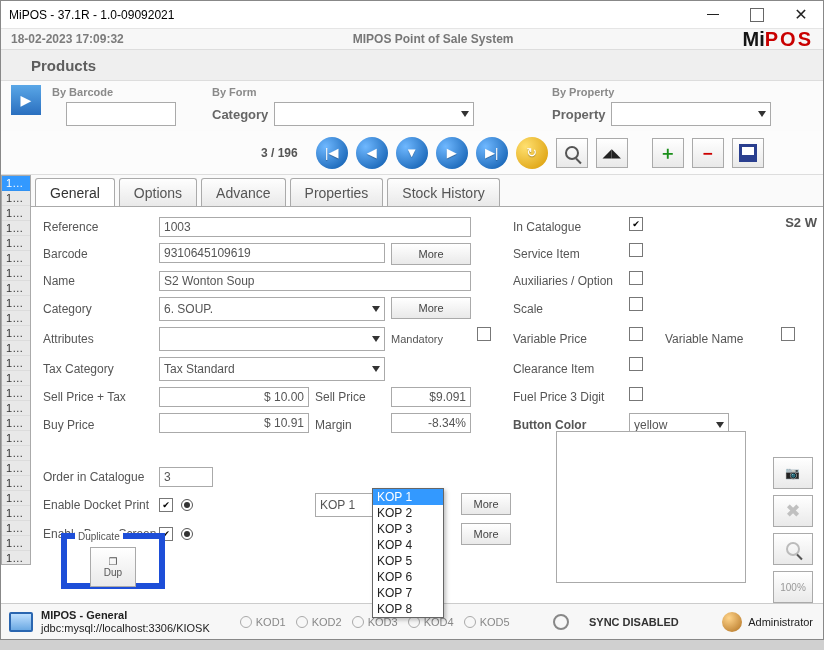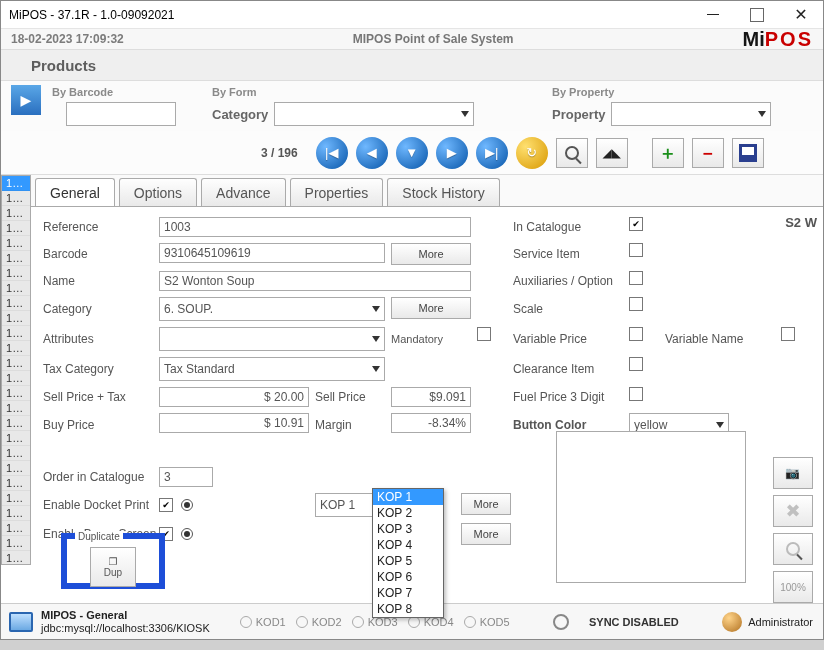--- a/index.html
+++ b/index.html
@@ -238,21 +238,21 @@
         <span class="lbl">Tax Category</span>
         <div class="combo" style="grid-column:2/4">Tax Standard</div>
         <span></span>
           <span></span>
         <span class="lbl">Clearance Item</span>
         <span class="chk"></span>
           <span></span>
           <span></span>
 
         <span class="lbl">Sell Price + Tax</span>
-        <div class="val right">$ 20.00</div>
+        <div class="val right">$ 10.00</div>
         <span class="lbl">Sell Price</span>
         <div class="val right">$9.091</div>
         <span></span>
         <span class="lbl">Fuel Price 3 Digit</span>
         <span class="chk"></span>
           <span></span>
           <span></span>
 
         <span class="lbl">Buy Price</span>
         <div class="val right">$ 10.91</div>

